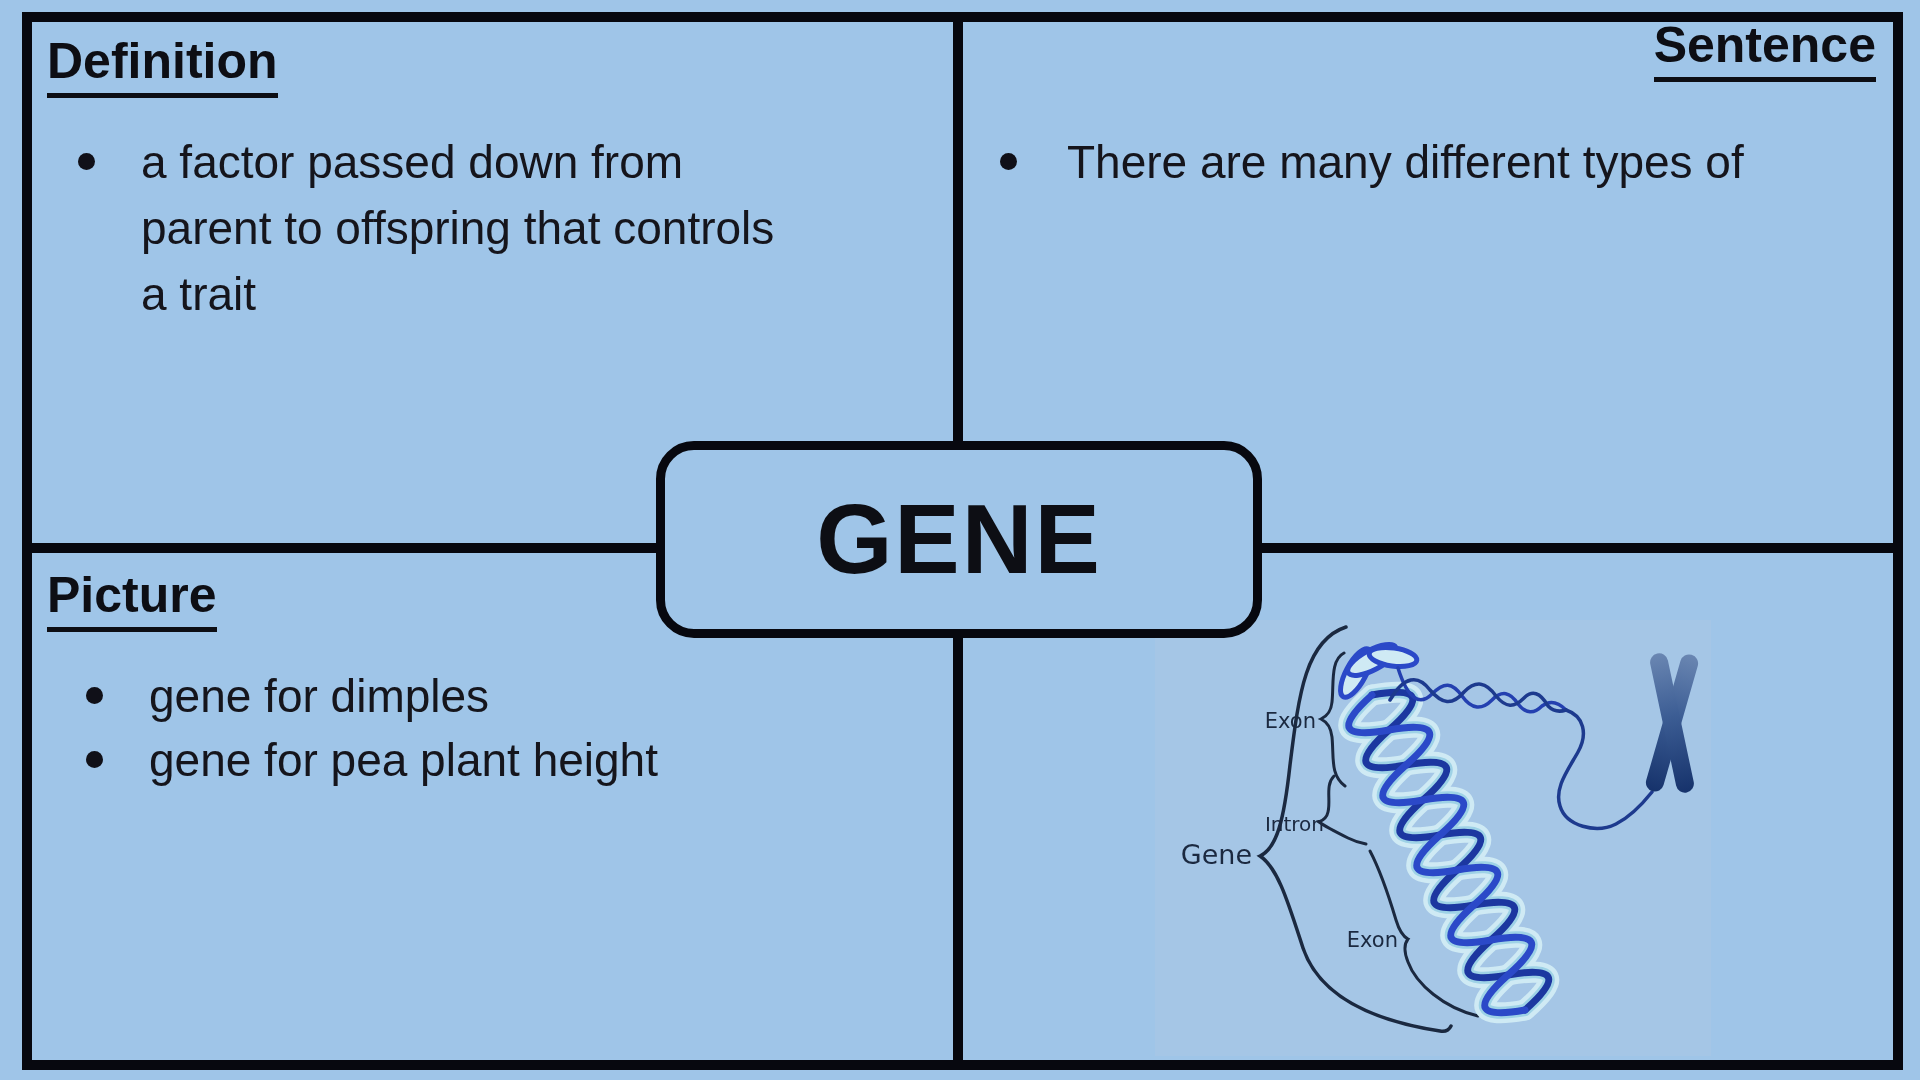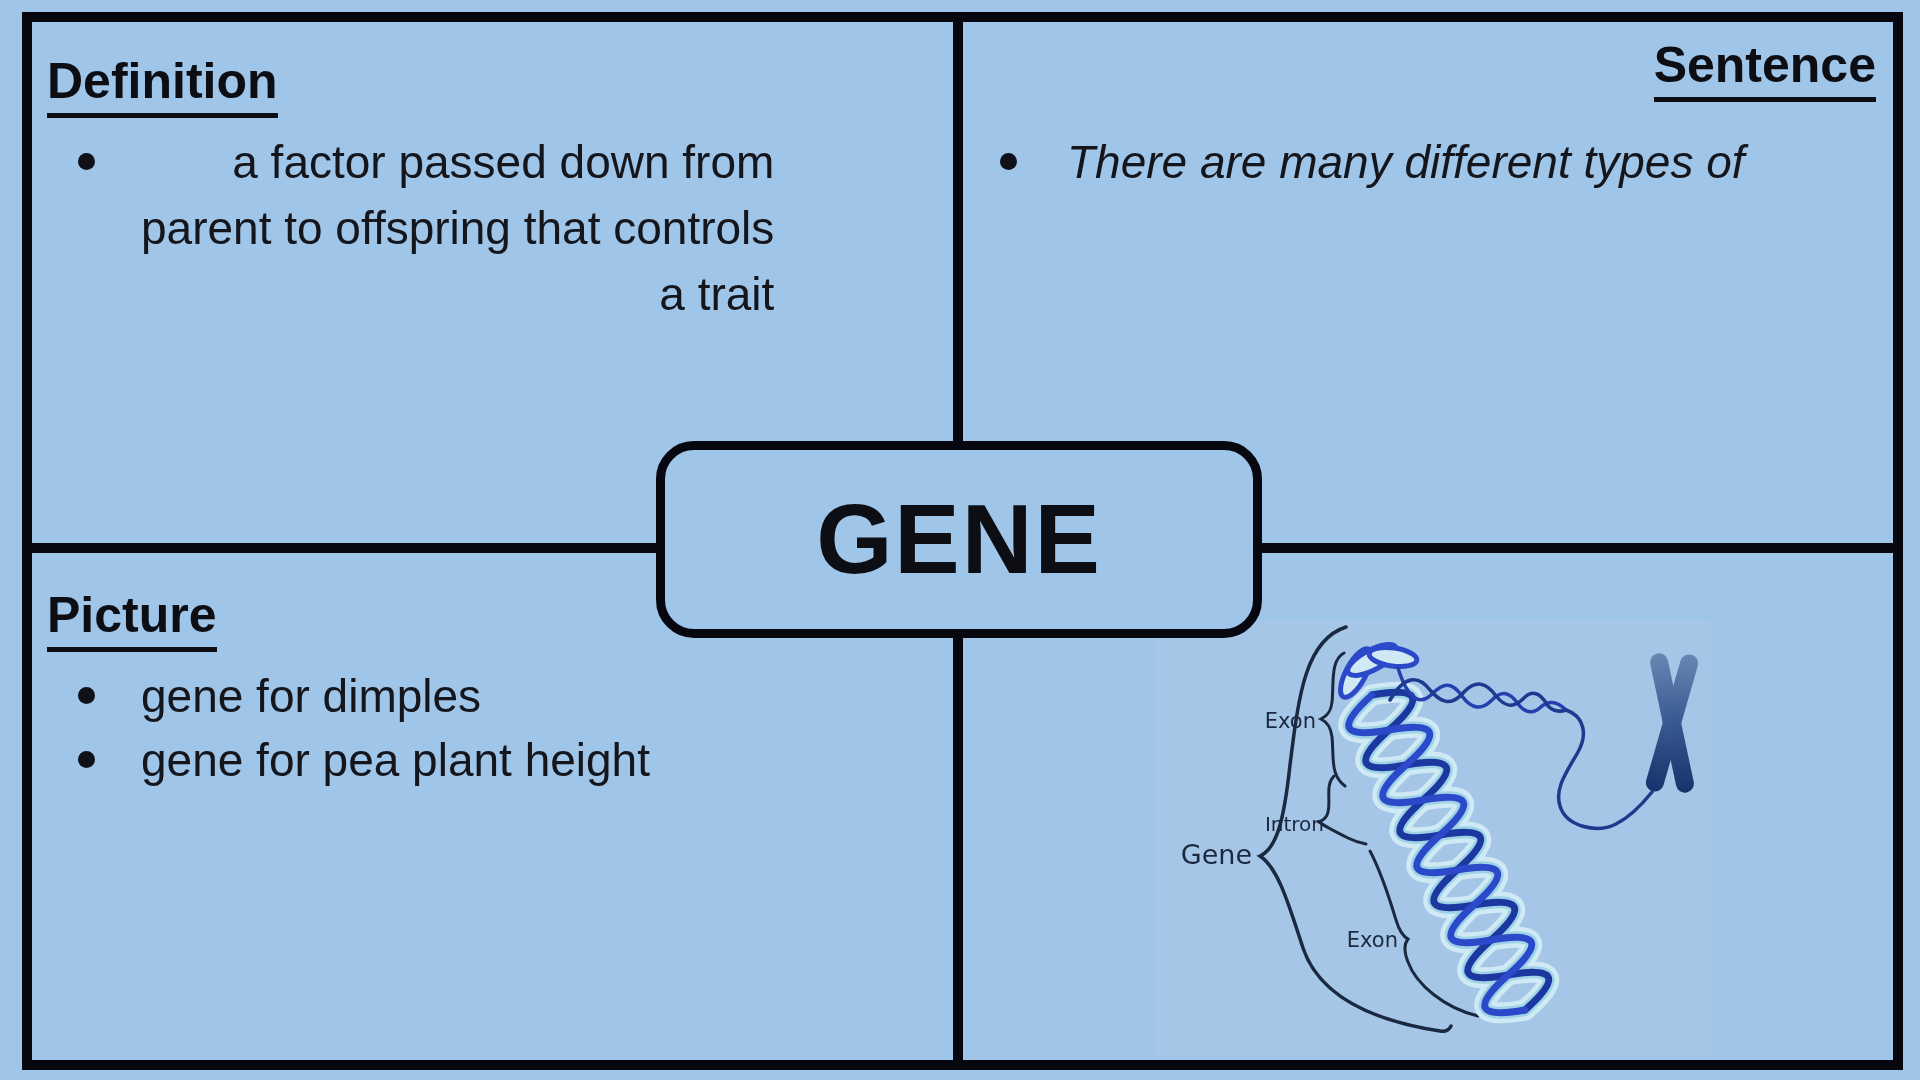--- a/index.html
+++ b/index.html
@@ -15,33 +15,33 @@
   .h-divider{position:absolute;left:22px;top:543px;width:1881px;height:10px;background:#07080f;}
   .gene-box{
     position:absolute;left:656px;top:441px;width:606px;height:197px;box-sizing:border-box;
     background:#9fc5e8;border:9px solid #07080f;border-radius:38px;
     display:flex;align-items:center;justify-content:center;z-index:5;
   }
   .gene-box .term{font-size:98px;font-weight:bold;letter-spacing:2px;color:#0d0e14;}
   .heading{
     position:absolute;font-size:50px;font-weight:bold;color:#0d0e14;z-index:2;
   }
-  .heading span{border-bottom:5px solid #0d0e14;padding-bottom:3px;display:inline-block;margin-top:20px;}
+  .heading span{border-bottom:5px solid #0d0e14;padding-bottom:3px;display:inline-block;}
   .h-def{left:47px;top:32px;}
   .h-sen{right:44px;top:16px;}
   .h-exa{left:47px;top:566px;}
   .h-pic{right:44px;top:566px;}
   .blist{position:absolute;display:flex;flex-direction:column;z-index:2;}
   .brow{display:flex;align-items:flex-start;}
   .dot{flex:0 0 auto;width:17px;height:17px;border-radius:50%;background:#101018;margin-top:24px;}
   .btext{font-size:46px;line-height:66px;color:#15151c;white-space:nowrap;}
-  .gap46{margin-left:46px;text-align:right;} .gap50{margin-left:50px;font-style:italic;}
+  .gap46{margin-left:46px;} .gap50{margin-left:50px;}
   .l-def{left:78px;top:129px;}
   .l-sen{left:1000px;top:129px;}
-  .l-exa{left:78px;top:664px;}
+  .l-exa{left:86px;top:664px;}
   .l-exa .btext{line-height:64px;}
   .l-exa .dot{margin-top:23px;}
   .diagram{position:absolute;left:1150px;top:615px;width:760px;height:450px;z-index:1;}
   .diagram text{font-family:"DejaVu Sans",sans-serif;fill:#1b2940;}
 </style>
 </head>
 <body>
 
 <div class="canvas">
 

